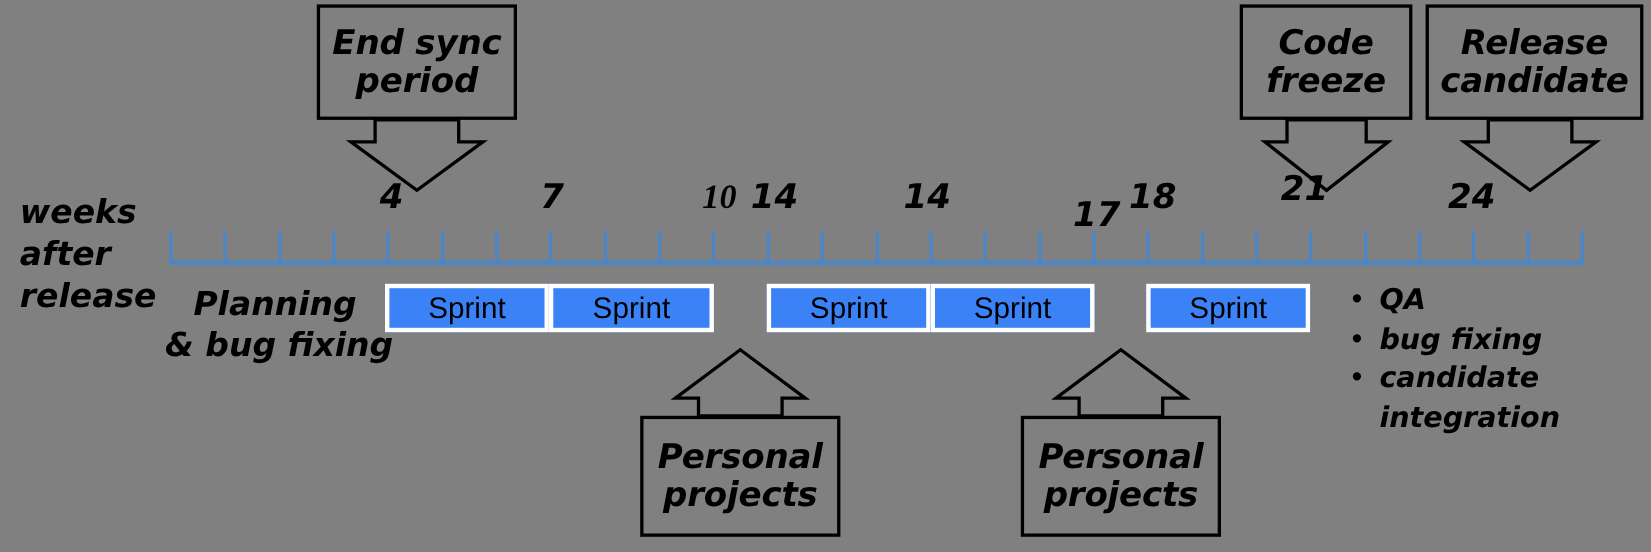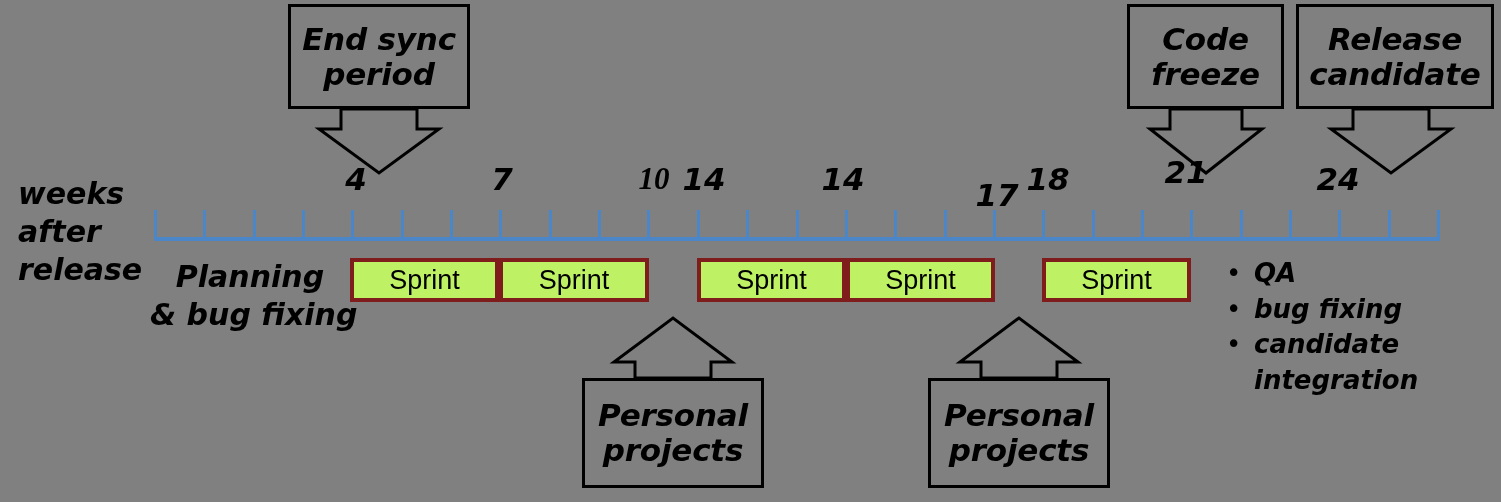--- a/index.html
+++ b/index.html
@@ -96,22 +96,22 @@
     font-size: 30px;
     line-height: 1.28;
     color: #000;
     white-space: nowrap;
   }
 
   
   .sprint-box {
     position: absolute;
     box-sizing: border-box;
-    background: #bef264;
-    border: 4px solid #7f1d1d;
+    background: #3b82f6;
+    border: 4px solid #ffffff;
     display: flex;
     align-items: center;
     justify-content: center;
     color: #000;
     font-size: 27px;
     font-style: normal;
     font-weight: 400;
     font-family: "Liberation Sans", sans-serif;
   }
 

